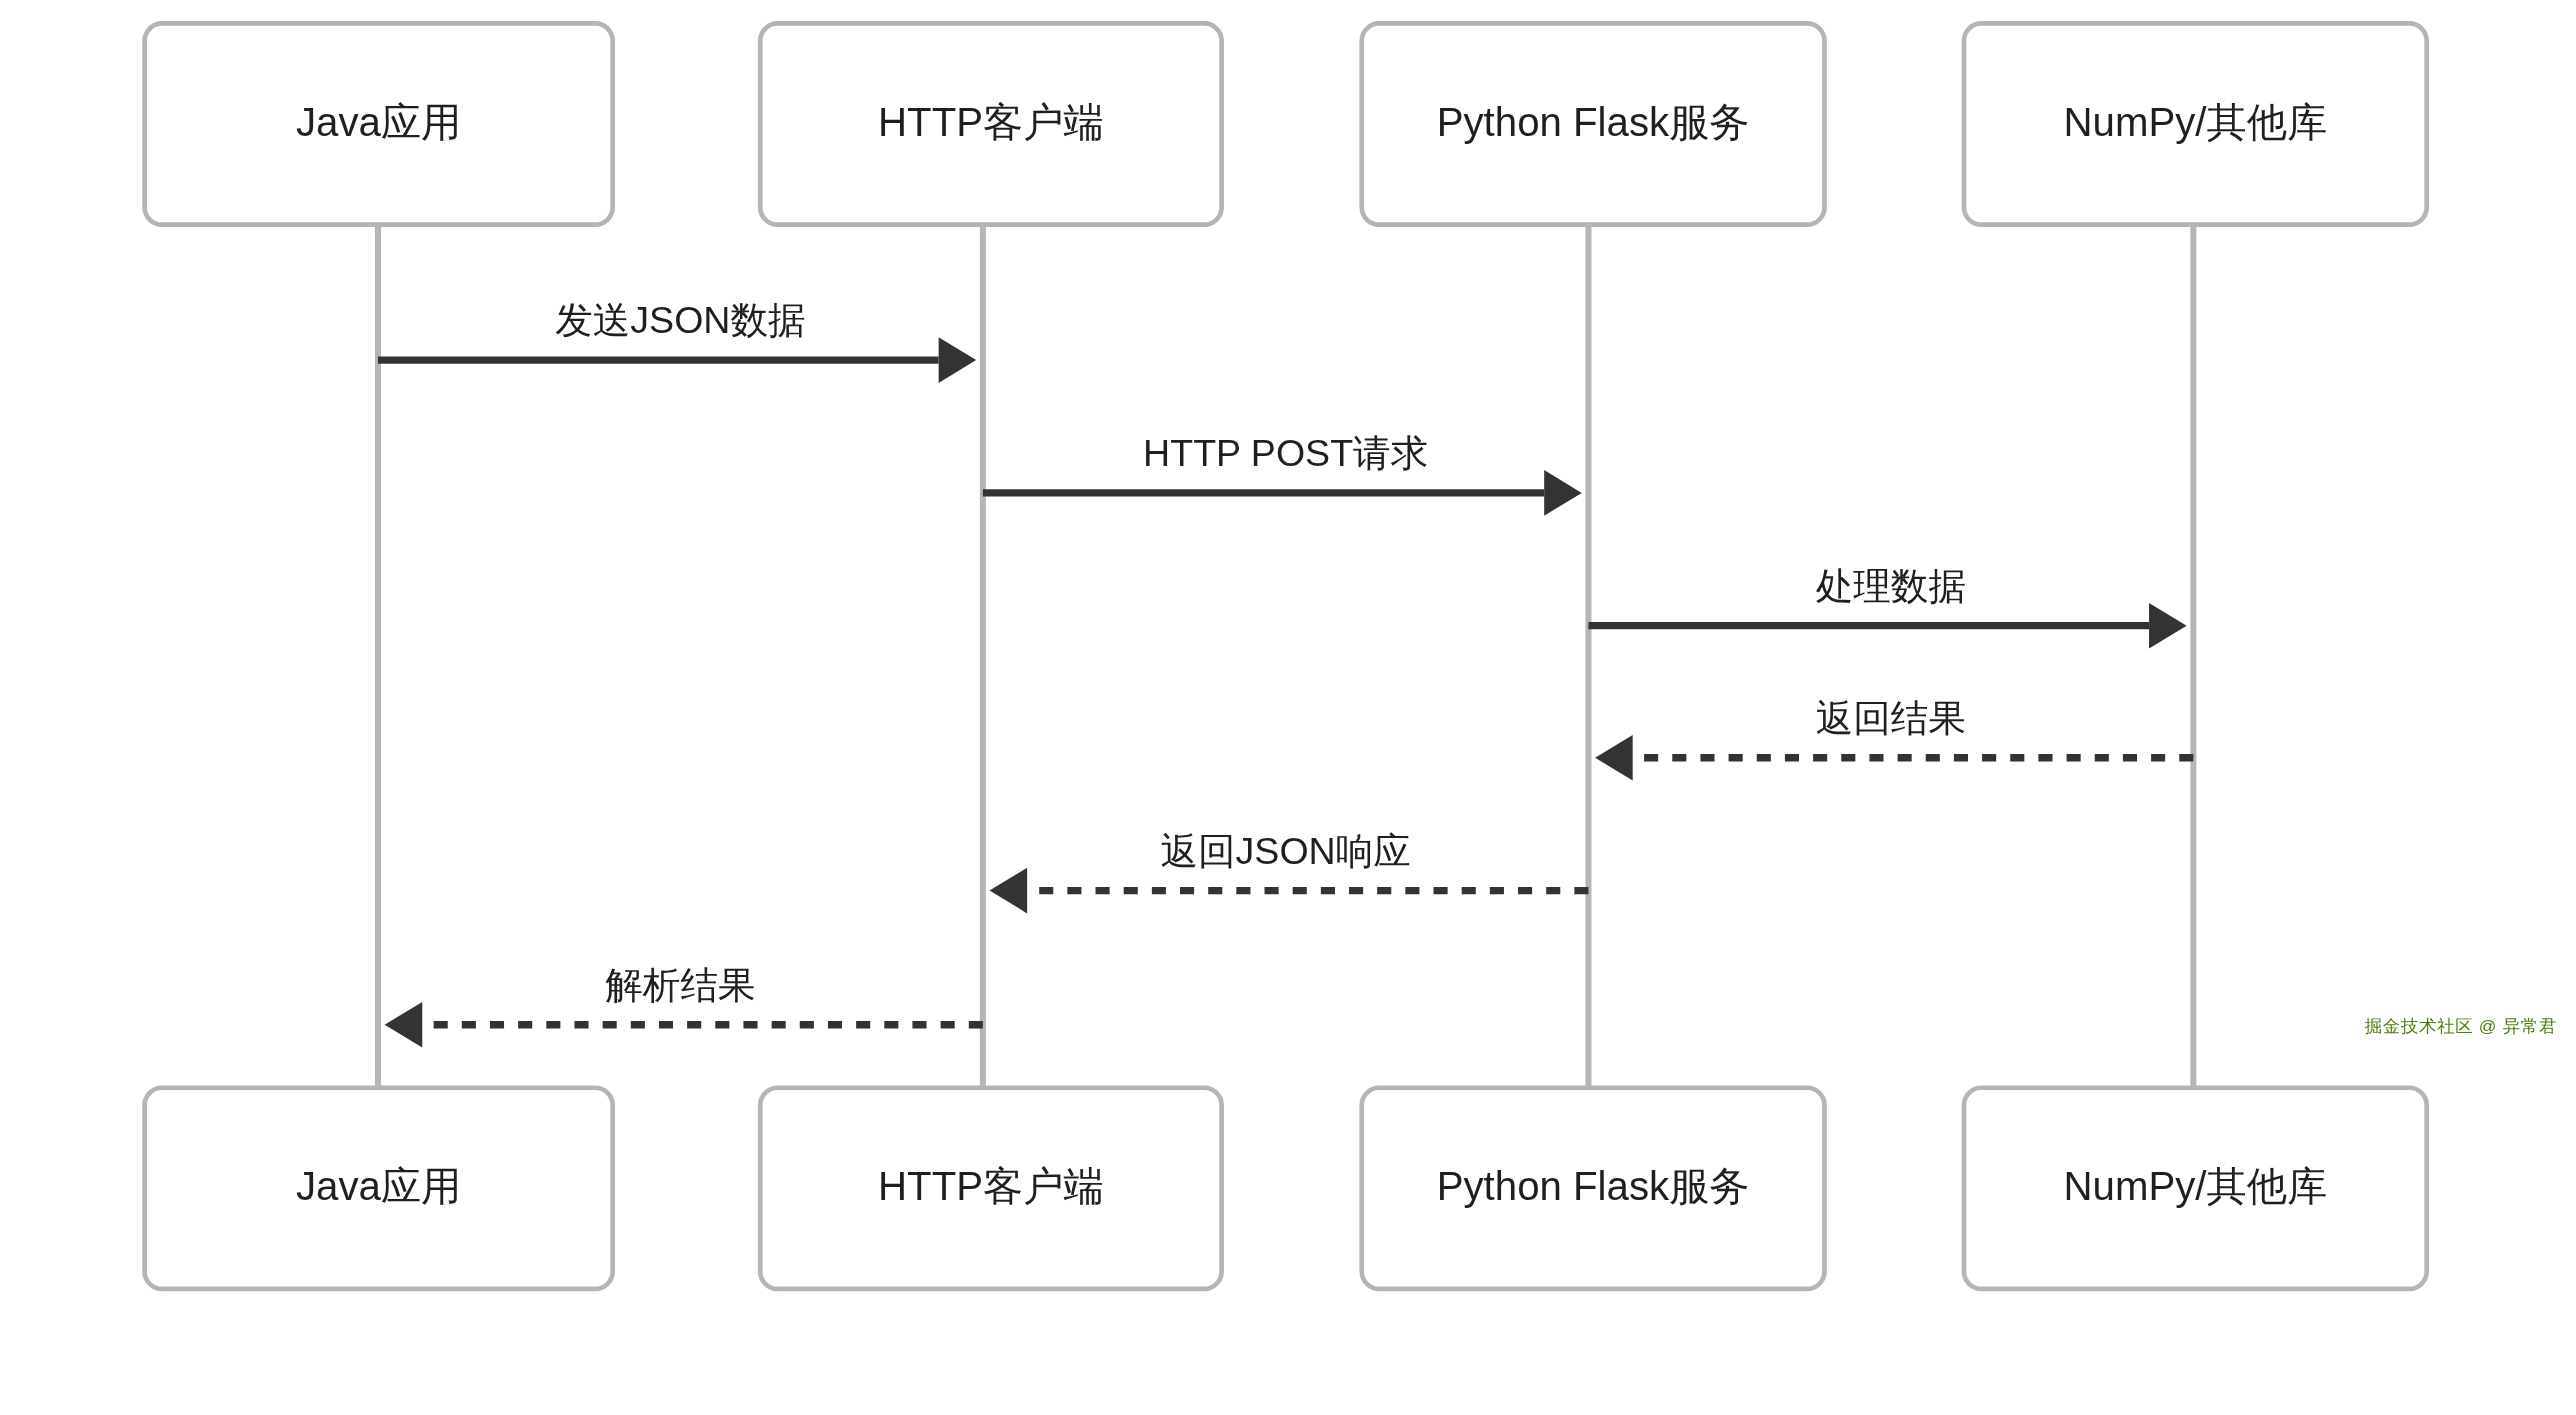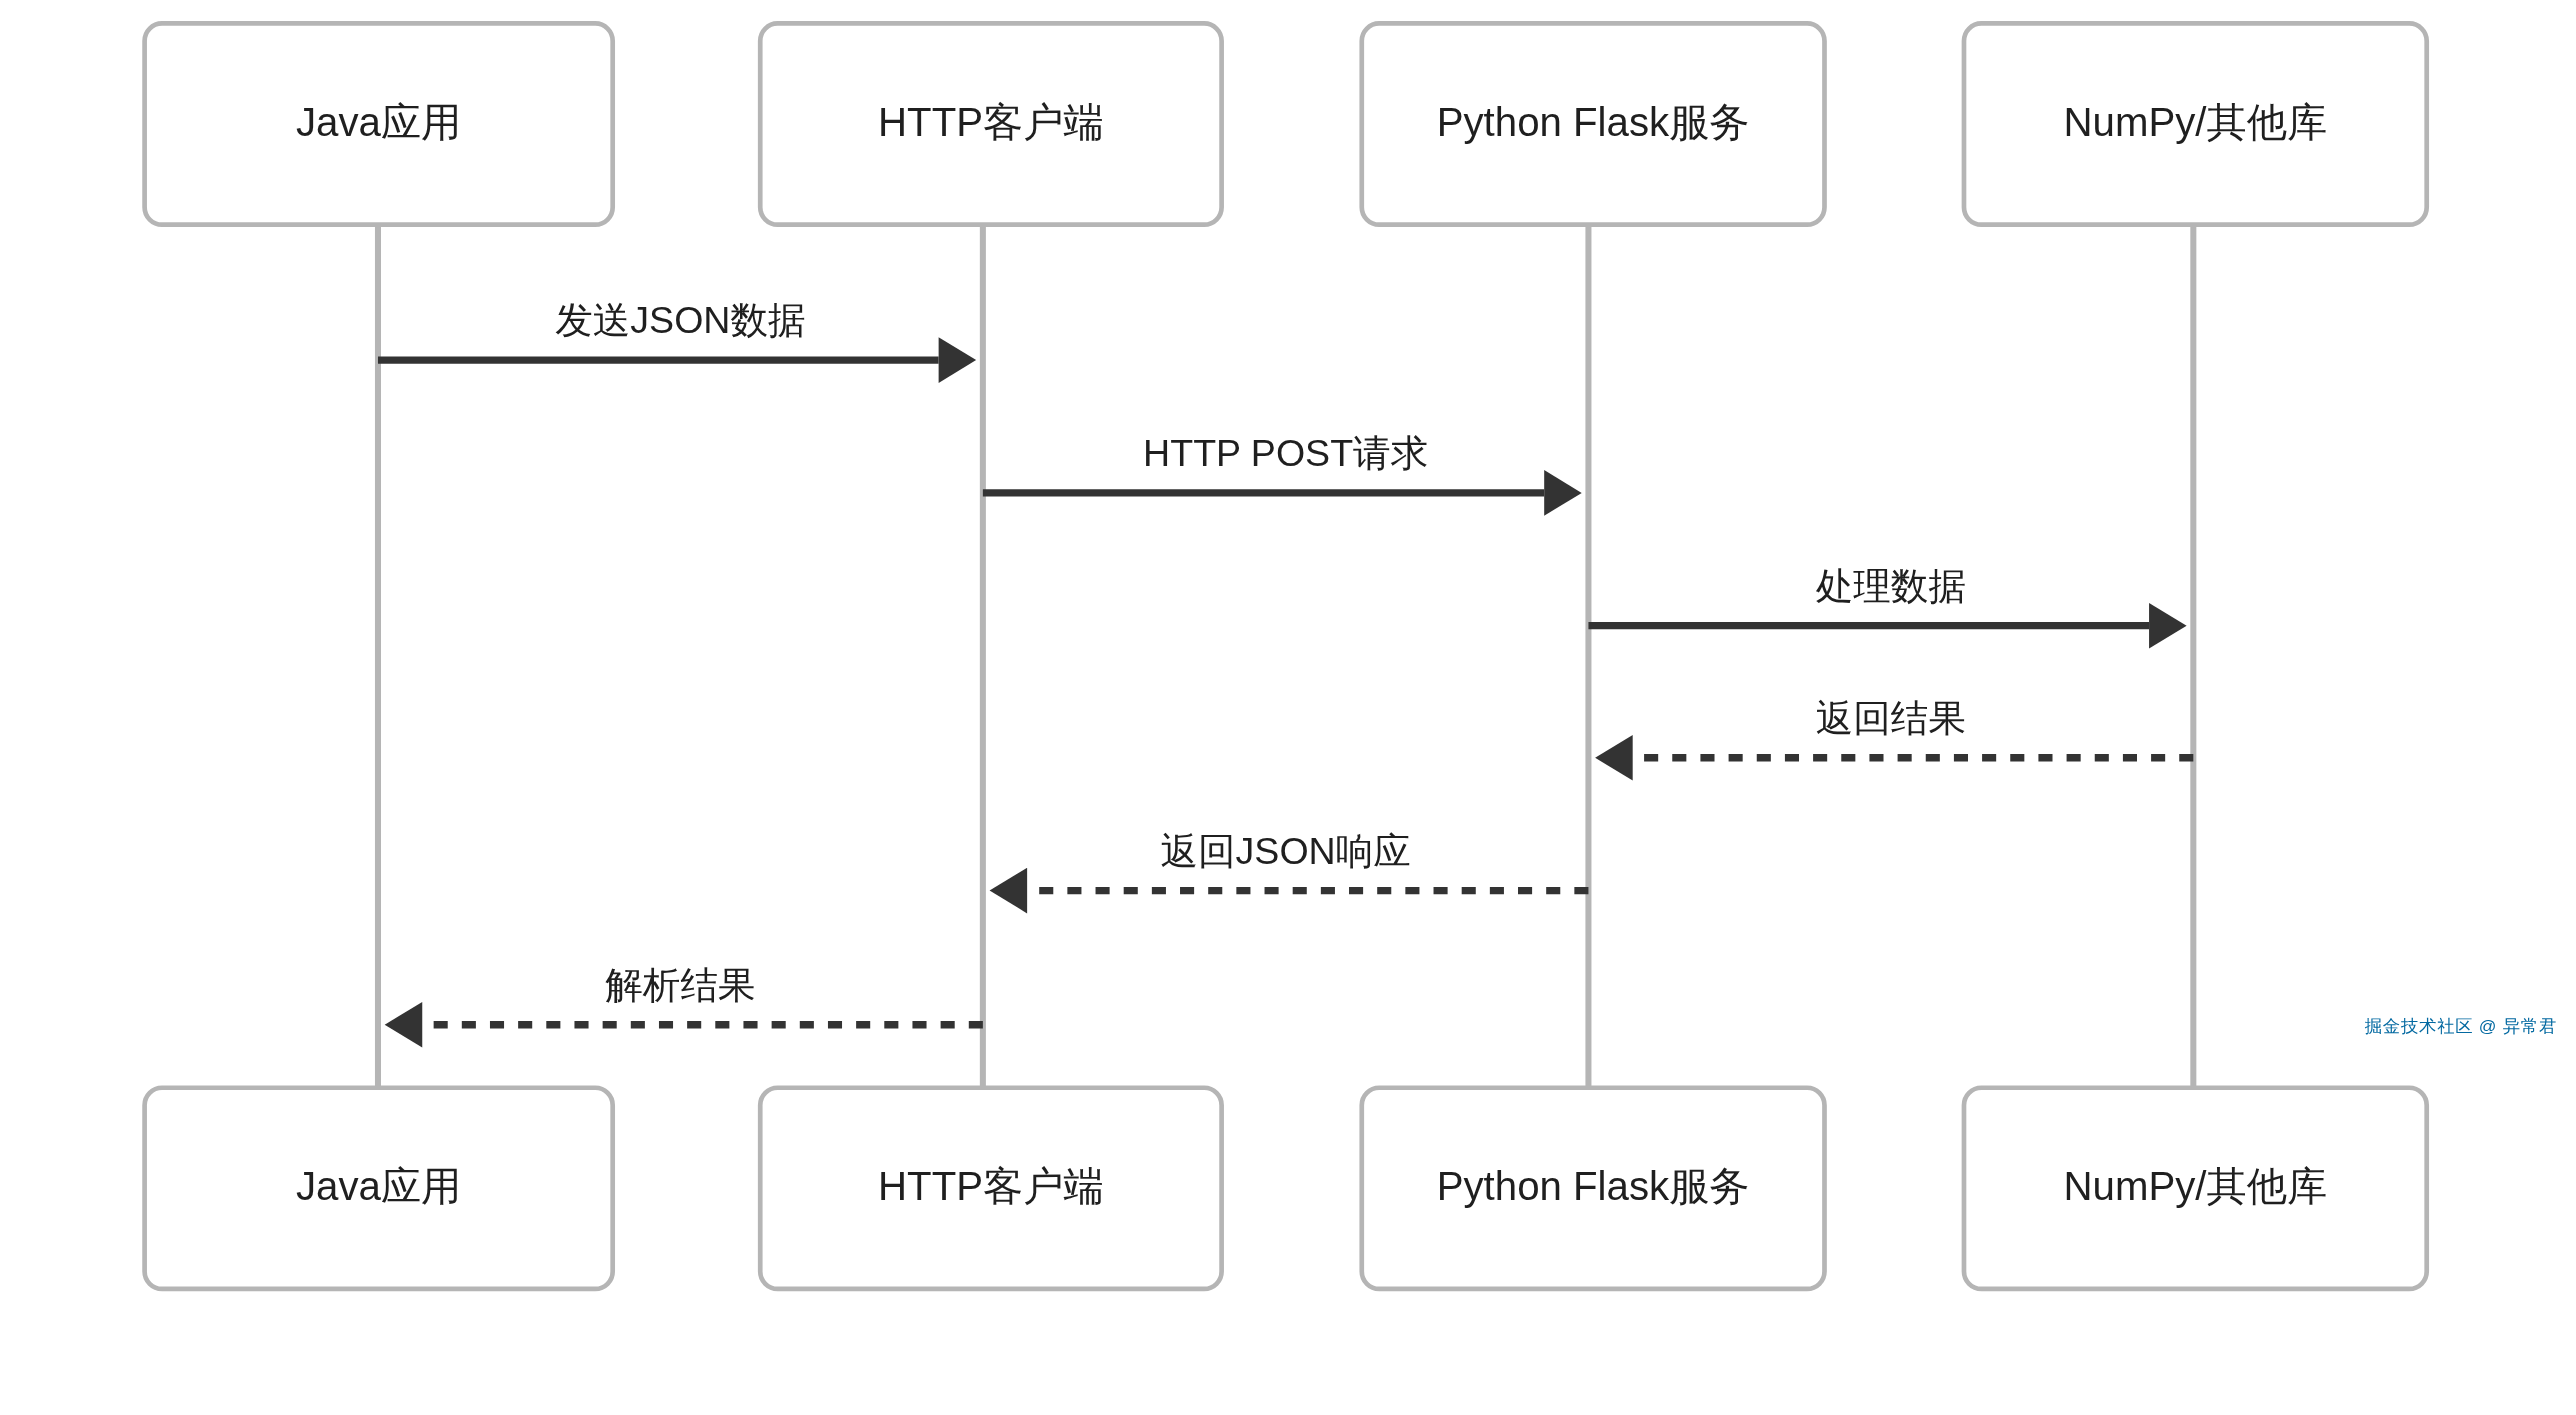--- a/index.html
+++ b/index.html
@@ -65,21 +65,21 @@
     font-size: 56px;
     fill: #1f1f1f;
     text-anchor: middle;
   }
   .watermark {
     position: absolute;
     right: 19px;
     bottom: 14.8px;
     font-family: "Liberation Sans", "DejaVu Sans", sans-serif;
     font-size: 17.4px;
-    color: #0369a1;
+    color: #4d7c0f;
     letter-spacing: 0.7px;
     white-space: nowrap;
     user-select: none;
   }
 </style>
 </head>
 <body>
 
 <div id="diagram-root">
   <svg class="seq-canvas" viewBox="0 0 3840 2110" xmlns="http://www.w3.org/2000/svg">

